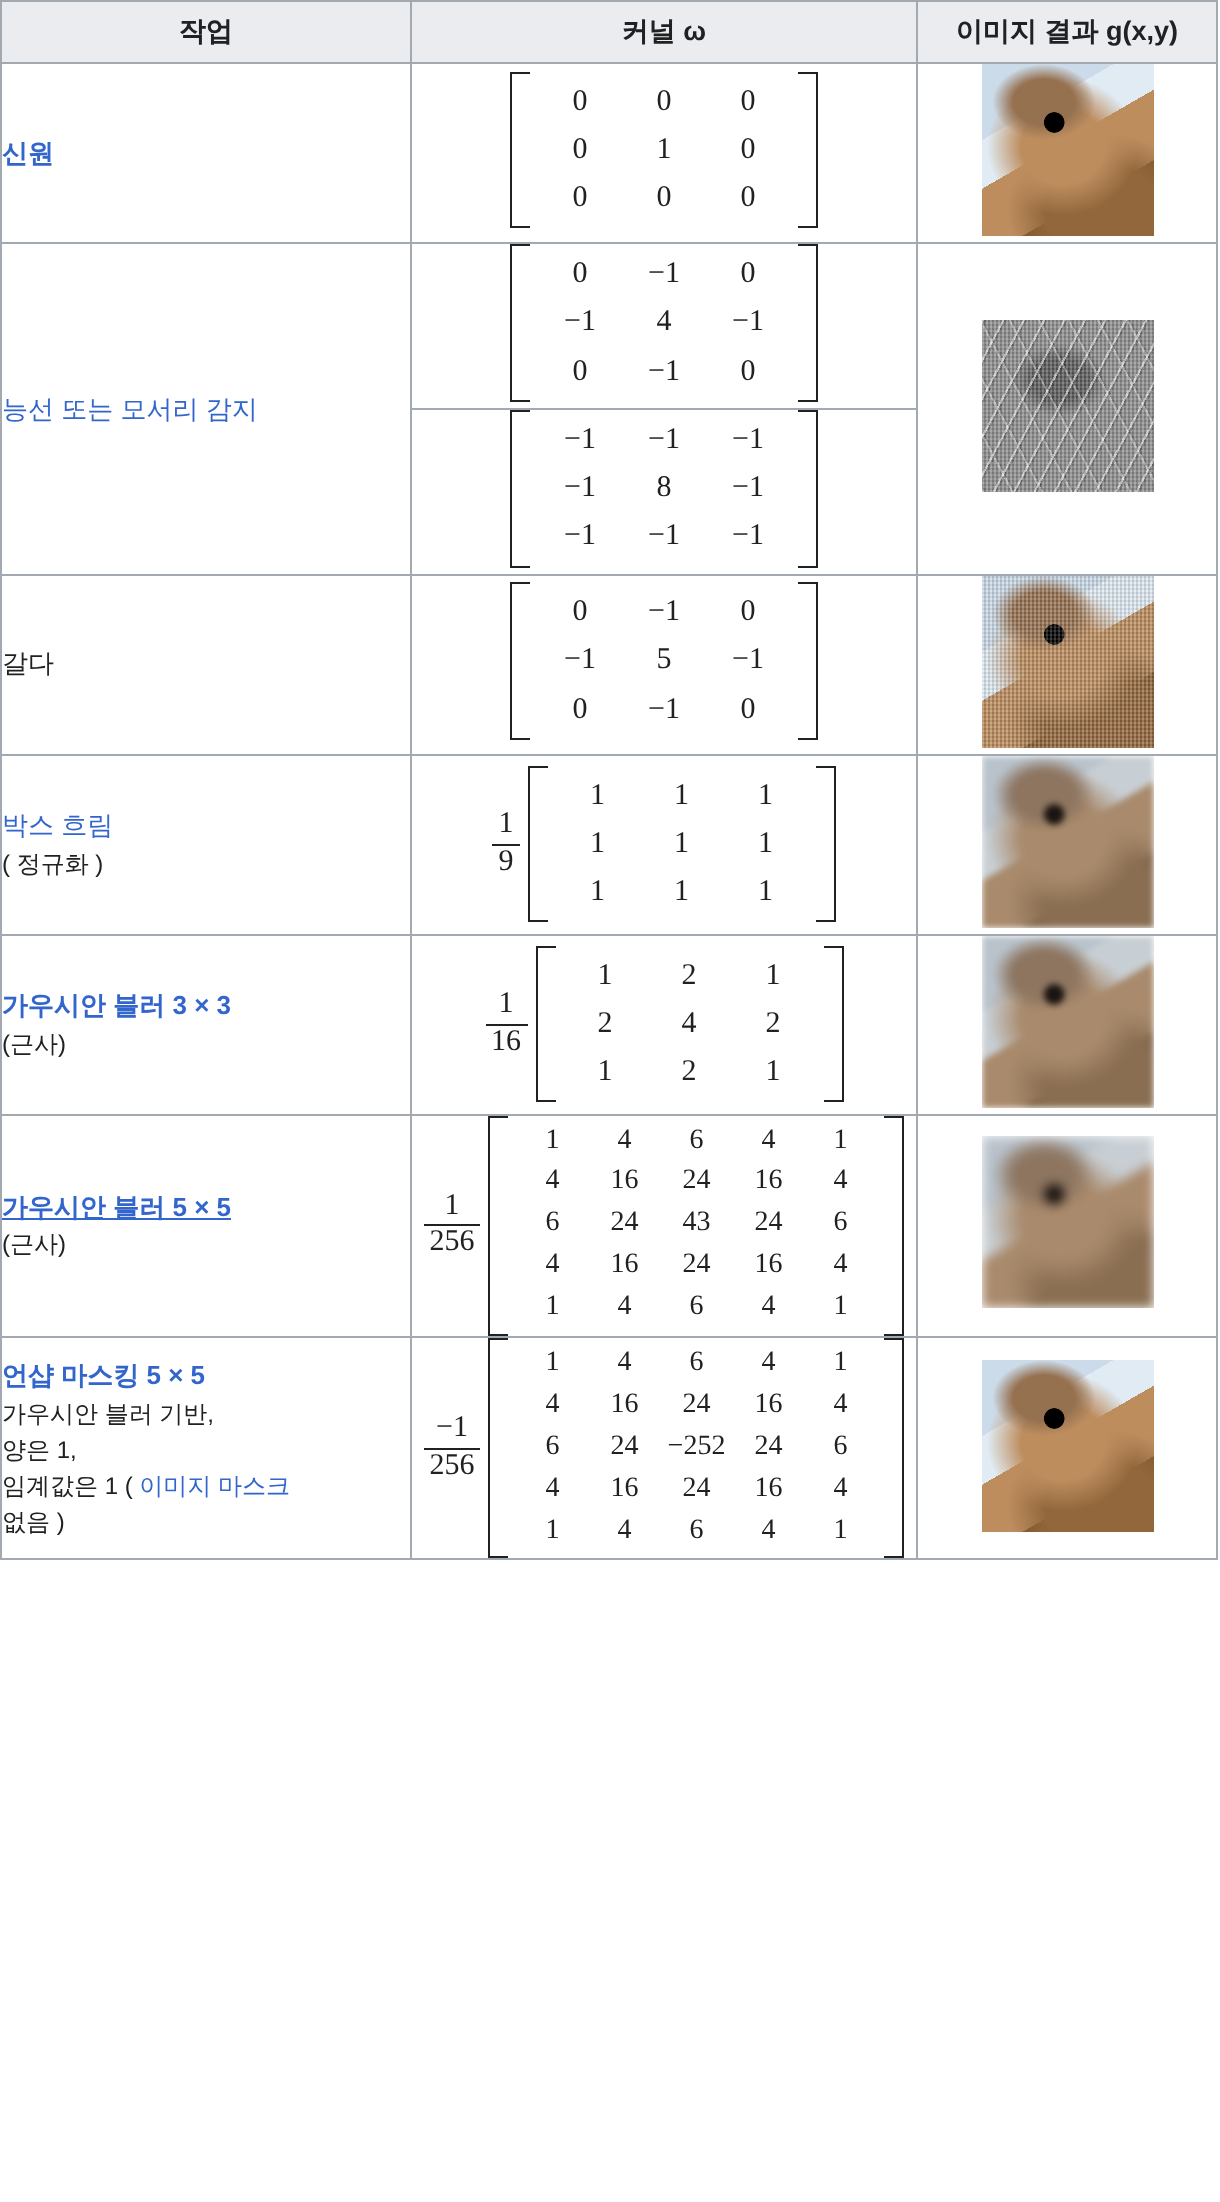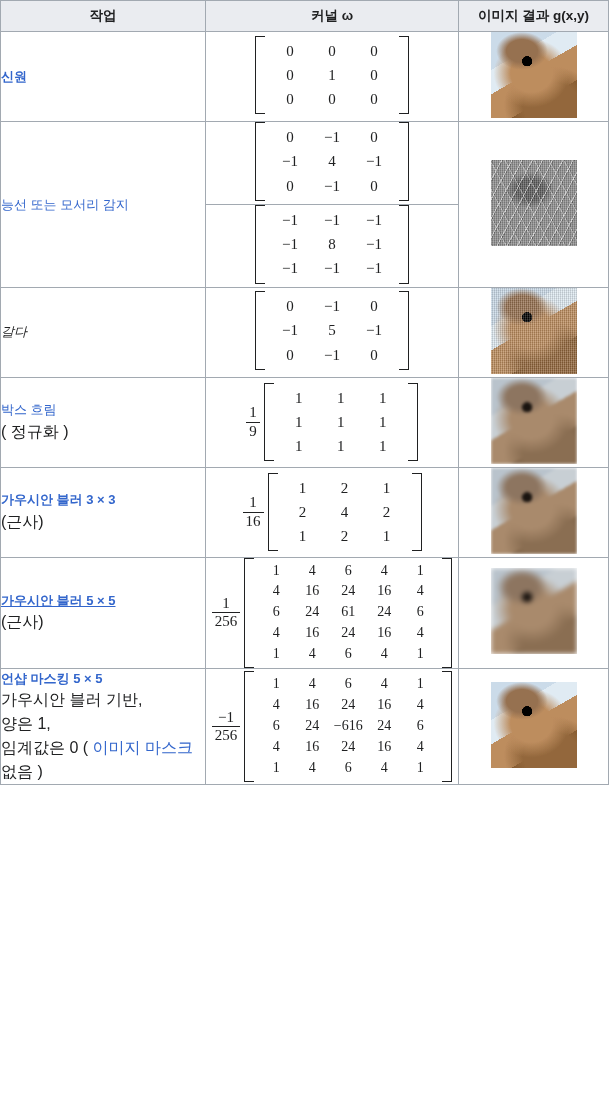--- a/index.html
+++ b/index.html
@@ -43,21 +43,21 @@
     line-height: 1.5;
   }
   .link {
     color: #3366cc;
   }
   .plain {
     color: #202122;
   }
   .sub {
     color: #202122;
-    font-size: 16px;
+    font-size: 12px;
   }
   td.kernel {
     text-align: center;
     padding: 8px 4px;
   }
   td.result {
     text-align: center;
     padding: 6px 0;
   }
 
@@ -211,21 +211,21 @@
               <span class="cell">−1</span>
               <span class="cell">−1</span>
               <span class="cell">−1</span>
               <span class="cell">−1</span>
             </span>
             <span class="bracket right"></span>
           </span></td>
       </tr>
       <tr>
         <td class="op">
-          <div class="plain" style="font-weight: normal; font-style: italic;">갈다</div>
+          <div class="plain" style="font-weight: normal;">갈다</div>
         </td>
         <td class="kernel"><span class="matrix-wrap">
             <span class="bracket left"></span>
             <span class="grid" style="grid-template-columns: repeat(3, auto);">
               <span class="cell">0</span>
               <span class="cell">−1</span>
               <span class="cell">0</span>
               <span class="cell">−1</span>
               <span class="cell">5</span>
               <span class="cell">−1</span>
@@ -306,21 +306,21 @@
               <span class="cell">6</span>
               <span class="cell">4</span>
               <span class="cell">1</span>
               <span class="cell">4</span>
               <span class="cell">16</span>
               <span class="cell">24</span>
               <span class="cell">16</span>
               <span class="cell">4</span>
               <span class="cell">6</span>
               <span class="cell">24</span>
-              <span class="cell">61</span>
+              <span class="cell">43</span>
               <span class="cell">24</span>
               <span class="cell">6</span>
               <span class="cell">4</span>
               <span class="cell">16</span>
               <span class="cell">24</span>
               <span class="cell">16</span>
               <span class="cell">4</span>
               <span class="cell">1</span>
               <span class="cell">4</span>
               <span class="cell">6</span>
@@ -329,21 +329,21 @@
             </span>
             <span class="bracket right"></span>
           </span></td>
         <td class="result"><span class="imgbox" style="width: 86px; height: 86px;"><span class="deer" style="display: block; width: 100%; height: 100%; filter: blur(2.6px);"></span></span></td>
       </tr>
       <tr>
         <td class="op">
           <div class="link" style="font-weight: bold;">언샵 마스킹 5 × 5</div>
           <div class="sub">가우시안 블러 기반,</div>
           <div class="sub">양은 1,</div>
-          <div class="sub"><span>임계값은 0 ( </span><span class="link">이미지 마스크</span><span></span></div>
+          <div class="sub"><span>임계값은 1 ( </span><span class="link">이미지 마스크</span><span></span></div>
           <div class="sub">없음 )</div>
         </td>
         <td class="kernel"><span class="matrix-wrap">
             <span class="frac">
               <span class="num">−1</span>
               <span class="den">256</span>
             </span>
             <span class="bracket left"></span>
             <span class="grid k5" style="grid-template-columns: repeat(5, auto);">
               <span class="cell">1</span>
@@ -351,21 +351,21 @@
               <span class="cell">6</span>
               <span class="cell">4</span>
               <span class="cell">1</span>
               <span class="cell">4</span>
               <span class="cell">16</span>
               <span class="cell">24</span>
               <span class="cell">16</span>
               <span class="cell">4</span>
               <span class="cell">6</span>
               <span class="cell">24</span>
-              <span class="cell">−616</span>
+              <span class="cell">−252</span>
               <span class="cell">24</span>
               <span class="cell">6</span>
               <span class="cell">4</span>
               <span class="cell">16</span>
               <span class="cell">24</span>
               <span class="cell">16</span>
               <span class="cell">4</span>
               <span class="cell">1</span>
               <span class="cell">4</span>
               <span class="cell">6</span>

